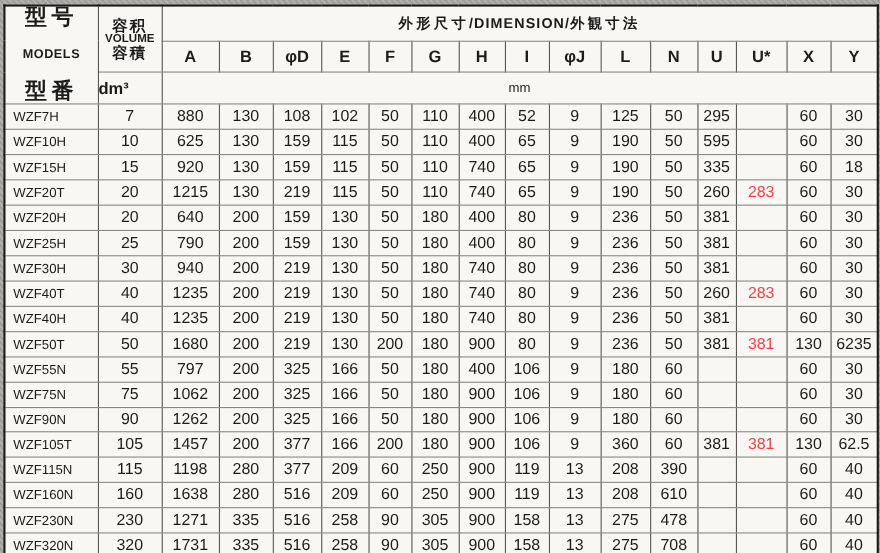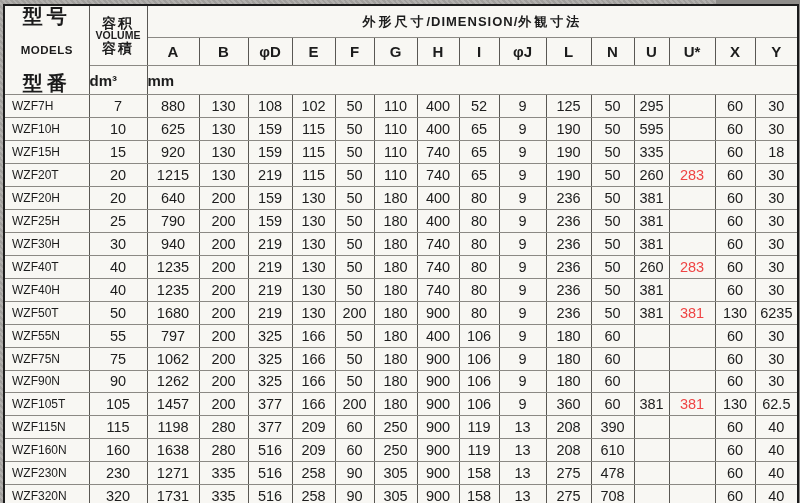--- a/index.html
+++ b/index.html
@@ -3,21 +3,21 @@
 <meta charset="utf-8">
 <style>
   * { box-sizing: border-box; }
   html, body { margin: 0; padding: 0; }
   body {
     font-family: "Liberation Sans", sans-serif;
     background: #8f8d8a;
     width: 800px;
   }
   .page {
-    width: 716px;
+    width: 800px;
     height: 503px;
     padding: 4px 3px 5px 3px;
     background: repeating-linear-gradient(47deg, #b2b0ad 0 2px, #a19f9c 2px 4px);
   }
   table.spec {
     width: 794px;
     height: 494px;
     border-collapse: collapse;
     table-layout: fixed;
     background: #f8f7f3;
@@ -45,21 +45,21 @@
   th.vol-h { text-align: center; line-height: 1.0; }
   th.vol-h .cjk-sm { font-size: 14px; font-weight: bold; letter-spacing: 2px; }
   th.vol-h .en-xs { font-size: 10.5px; font-weight: bold; letter-spacing: 0; }
 
   th.dim-h { text-align: center; }
   th.dim-h .cjk-lg { font-size: 13px; font-weight: bold; letter-spacing: 3px; }
   th.dim-h .en-md { font-size: 13px; font-weight: bold; letter-spacing: 1px; }
 
   th.letter { font-size: 15px; font-weight: bold; text-align: center; }
   th.dm3 { font-size: 15px; font-weight: bold; text-align: left; }
-  th.mm  { font-size: 15px; font-weight: bold; text-align: left; }
+  th.mm  { font-size: 12px; font-weight: normal; text-align: center; }
 
   td.model { font-size: 12px; text-align: left; padding-left: 7px; }
   td.vol   { font-size: 14.5px; text-align: center; }
   td.dim   { font-size: 14.5px; text-align: center; }
   td.dim.muted { color: #ef4444; margin-left: 48px; }
 </style>
 </head>
 <body>
 
 <div class="page">

